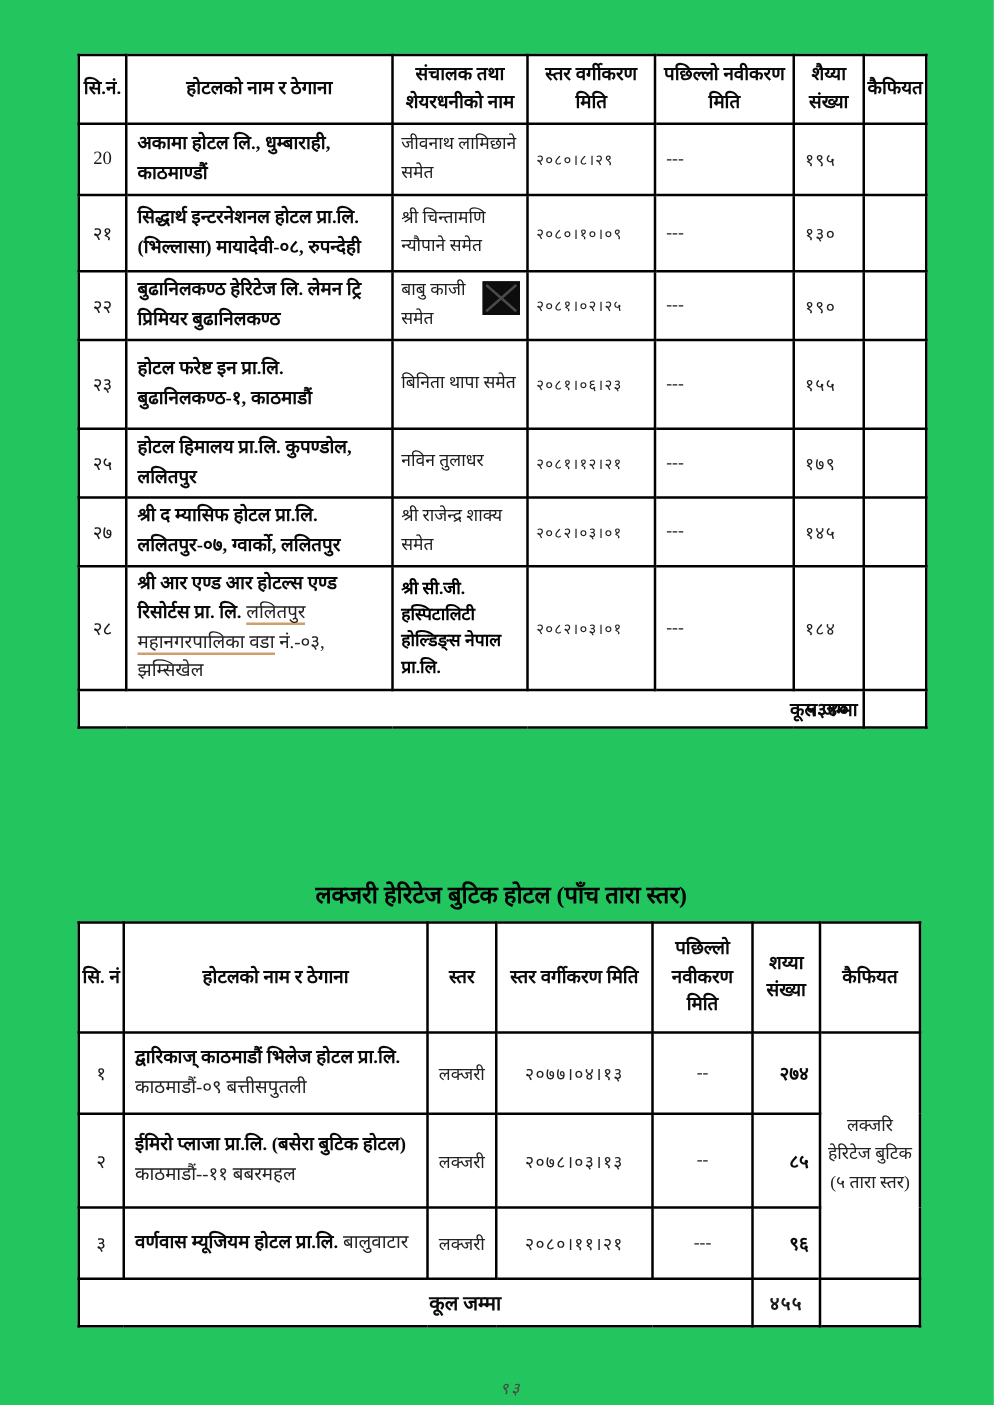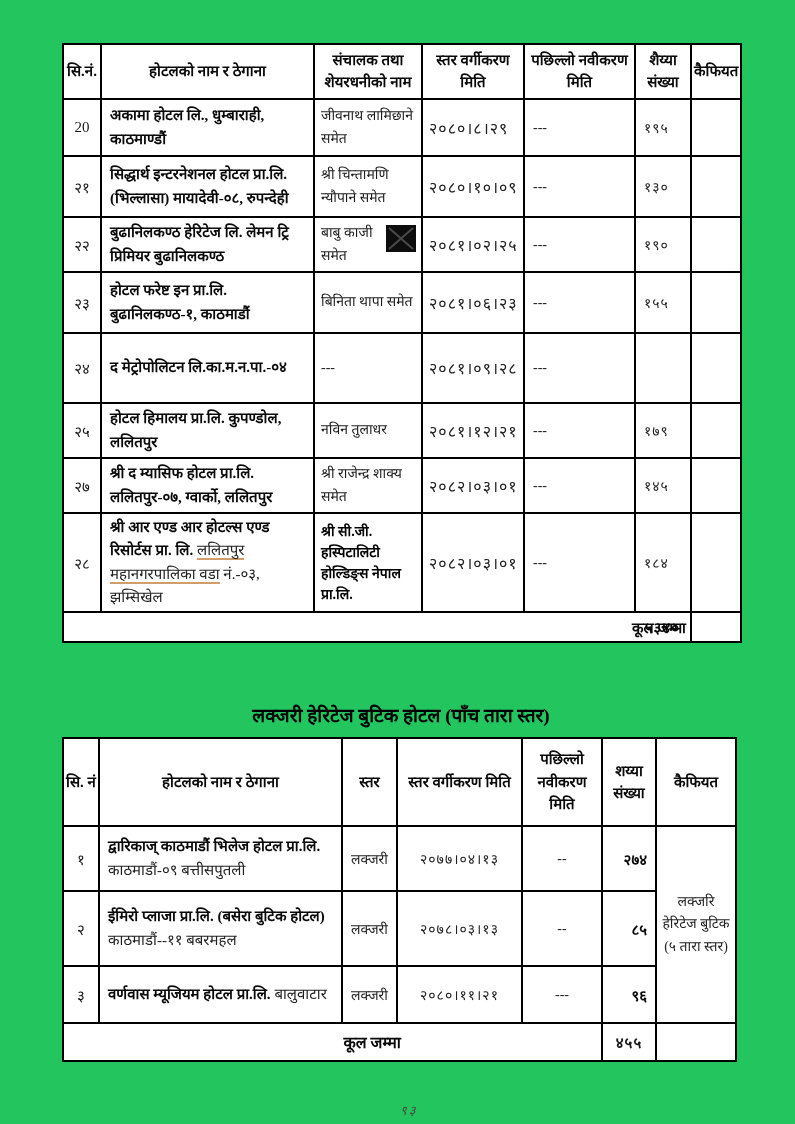--- a/index.html
+++ b/index.html
@@ -13,21 +13,21 @@
   .t1{top:43px;width:678px;}
   .t2{top:737px;width:673px;}
   td,th{border:2px solid #000;vertical-align:middle;padding:2px 4px;overflow:hidden;}
   th{font-weight:700;text-align:center;font-size:15px;line-height:1.45;padding:4px 2px;}
   .sn{text-align:center;font-size:15px;color:#1a1a1a;}
   .name{font-size:15px;line-height:1.55;padding-left:8px;text-align:left;}
   .b{font-weight:700;}
   .reg{font-weight:400;color:#222;}
   .op{font-size:14px;line-height:1.6;padding-left:6px;color:#1c1c1c;position:relative;text-align:left;}
   .opb{font-weight:700;color:#000;line-height:1.5;}
-  .date{font-size:16px;color:#222;padding-left:6px;letter-spacing:1px;text-align:left;}
+  .date{font-size:12px;color:#222;padding-left:6px;letter-spacing:1px;text-align:left;}
   .date2{font-size:14px;color:#222;text-align:center;letter-spacing:1px;}
   .renew{font-size:14px;color:#222;padding-left:8px;text-align:left;}
   .renew2{font-size:14px;color:#222;text-align:center;}
   .beds{font-size:14px;color:#222;padding-left:8px;text-align:left;letter-spacing:1px;}
   .beds2{font-size:15px;font-weight:700;text-align:right;padding-right:8px;}
   .remark{font-size:14px;}
   .remark-merged{font-size:14px;text-align:center;color:#222;line-height:1.6;padding:2px;}
   .totalcell{position:relative;text-align:right;font-size:15px;margin-left:28px;}
   .total-beds-abs{position:absolute;right:10px;top:50%;transform:translateY(-50%);letter-spacing:1px;}
   .marked{border-bottom:2px solid #cf9e6a;}
@@ -99,39 +99,30 @@
                 <line x1="27" y1="3" x2="3" y2="24" stroke="#4a4a4a" stroke-width="2"></line>
               </svg>
         </span>
       </td>
       <td class="date">२०८१।०२।२५</td>
       <td class="renew">---</td>
       <td class="beds">१९०</td>
       <td class="remark"></td>
     </tr>
 
-    <tr style="height:61px">
+    <tr style="height:71px">
       <td class="sn">२३</td>
       <td class="name"><span class="b">होटल फरेष्ट इन प्रा.लि. बुढानिलकण्ठ-१, काठमाडौं</span></td>
       <td class="op">बिनिता थापा समेत</td>
       <td class="date">२०८१।०६।२३</td>
       <td class="renew">---</td>
       <td class="beds">१५५</td>
       <td class="remark"></td>
     </tr>
 
-    <tr style="height:70px">
-      <td class="sn">२४</td>
-      <td class="name"><span class="b">द मेट्रोपोलिटन लि.का.म.न.पा.-०४</span></td>
-      <td class="op">---</td>
-      <td class="date">२०८१।०९।२८</td>
-      <td class="renew">---</td>
-      <td class="beds"></td>
-      <td class="remark"></td>
-    </tr>
 
     <tr style="height:55px">
       <td class="sn">२५</td>
       <td class="name"><span class="b">होटल हिमालय प्रा.लि. कुपण्डोल, ललितपुर</span></td>
       <td class="op">नविन तुलाधर</td>
       <td class="date">२०८१।१२।२१</td>
       <td class="renew">---</td>
       <td class="beds">१७९</td>
       <td class="remark"></td>
     </tr>

